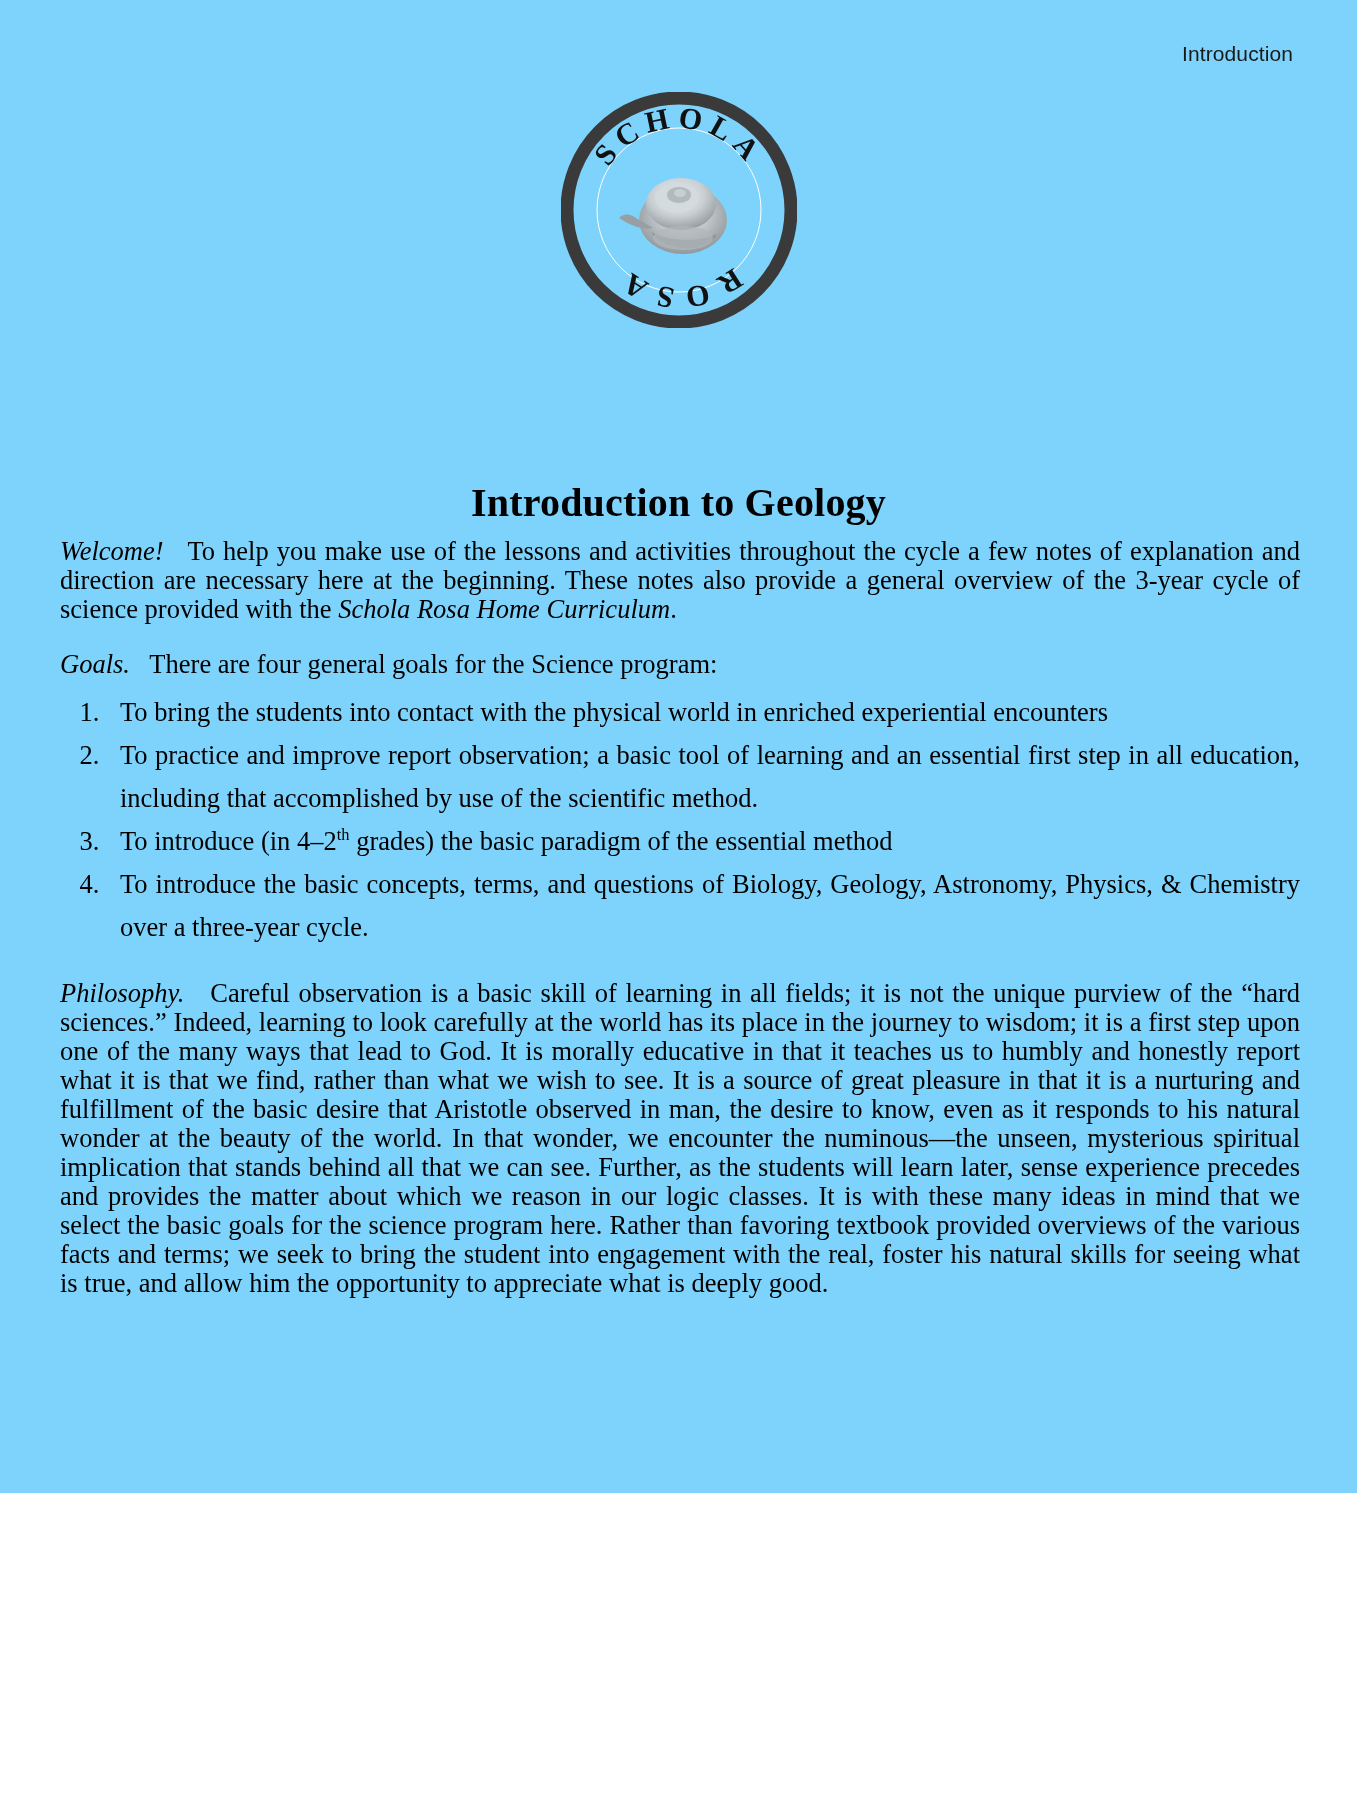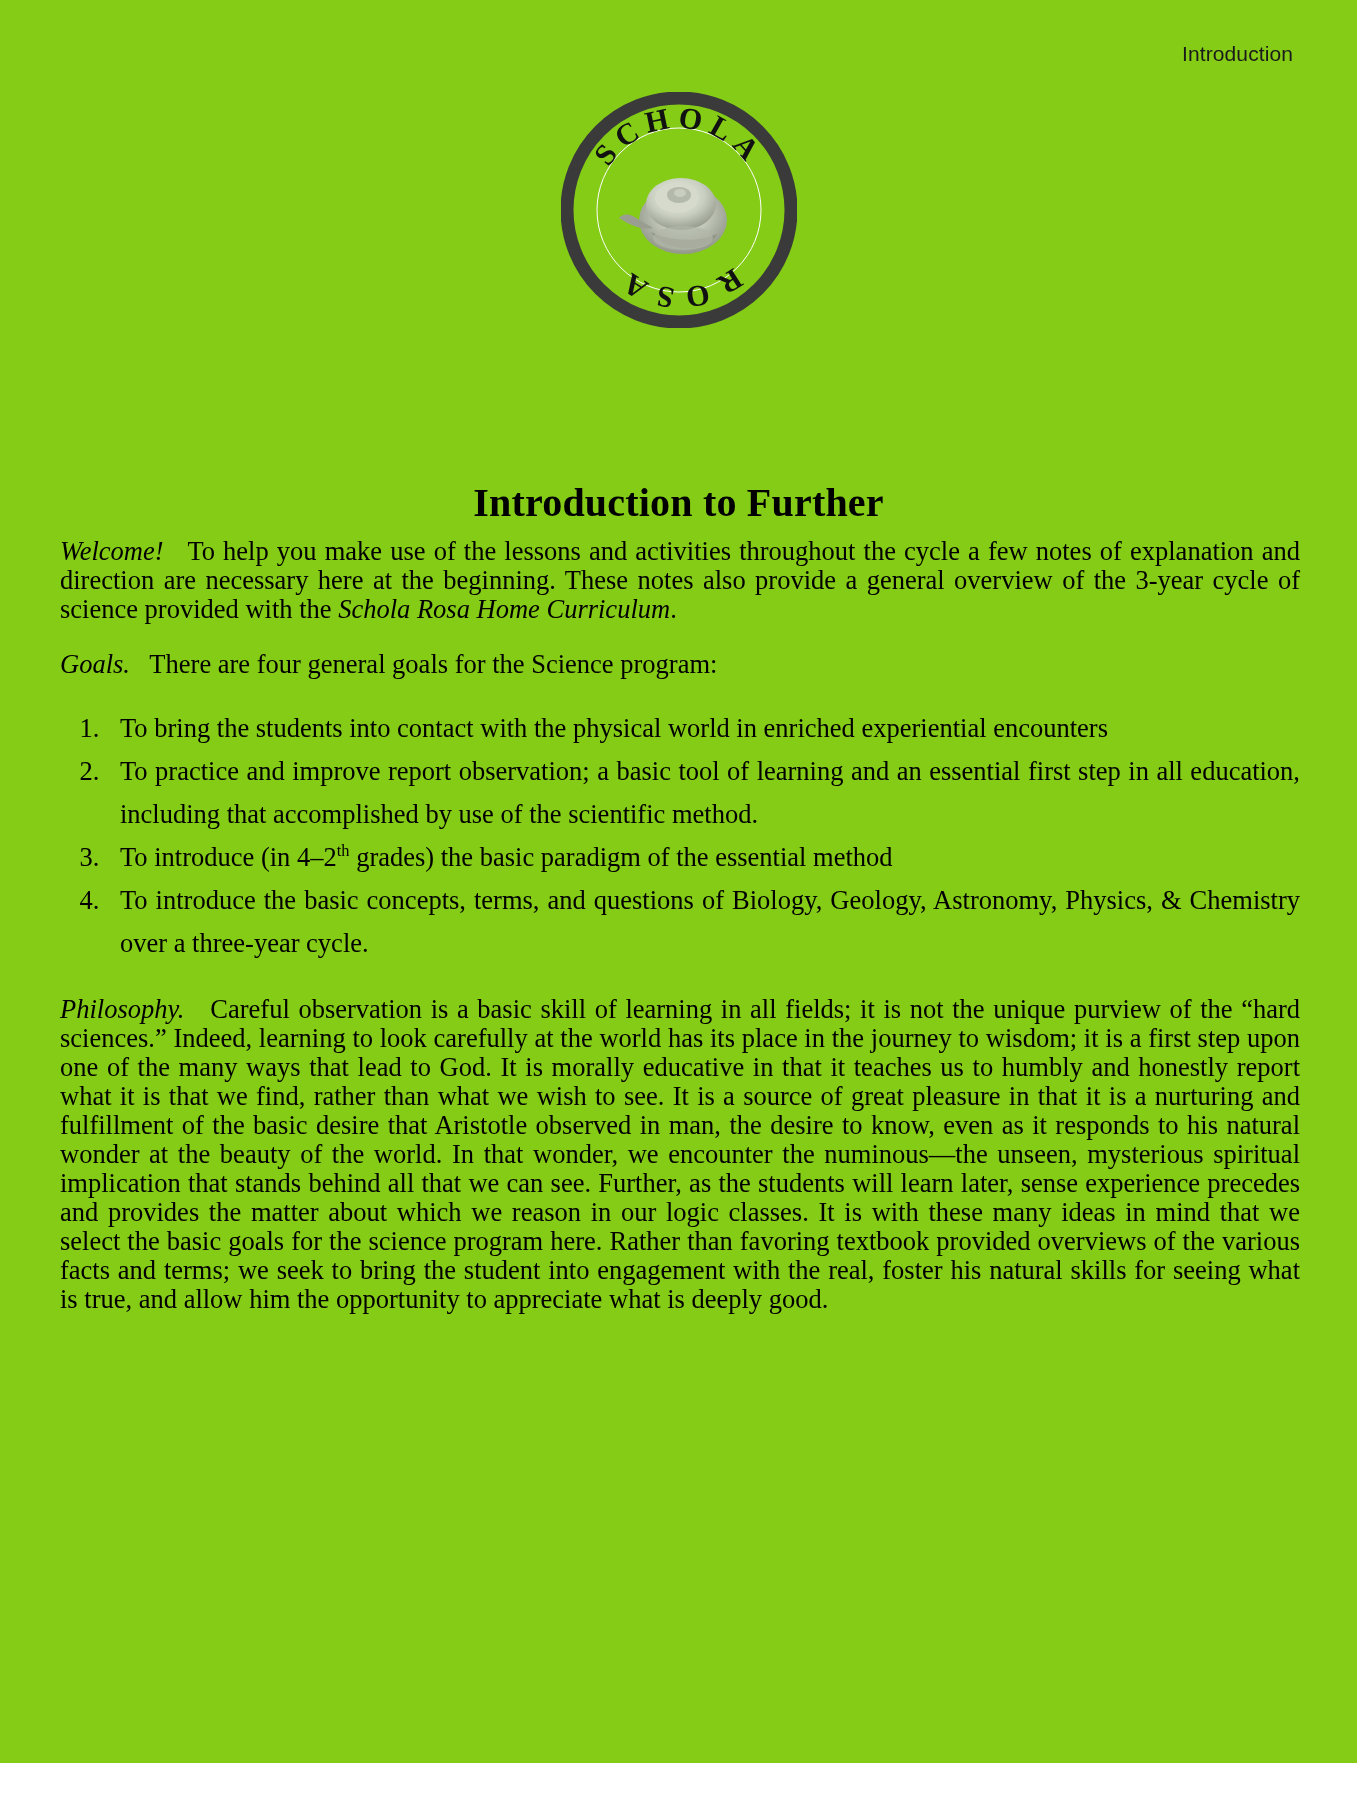--- a/index.html
+++ b/index.html
@@ -7,22 +7,22 @@
     padding: 0;
     background: #ffffff;
   }
   body {
     font-family: "Liberation Serif", "DejaVu Serif", serif;
     color: #000000;
   }
   .page {
     position: relative;
     width: 1357px;
-    height: 1763px;
-    background: #84cc16;
+    height: 1493px;
+    background: #7dd3fc;
     overflow: hidden;
     box-sizing: border-box;
   }
 
   
   .running-header {
     position: absolute;
     top: 42px;
     right: 64px;
     font-family: "Liberation Sans", "DejaVu Sans", sans-serif;
@@ -68,21 +68,21 @@
     width: 1240px;
   }
   p.para {
     margin: 0 0 26px 0;
     font-size: 26.5px;
     line-height: 29px;
     text-align: justify;
     text-justify: inter-word;
     hyphens: none;
   }
-  p.para.tight { margin-bottom: 28px; }
+  p.para.tight { margin-bottom: 12px; }
   .lead {
     font-style: italic;
   }
   .ital { font-style: italic; }
   sup.ord {
     font-size: 0.62em;
     vertical-align: super;
     line-height: 0;
   }
 
@@ -144,21 +144,21 @@
         <text font-family="'Liberation Serif','DejaVu Serif',serif" font-size="30" font-weight="bold" fill="#111111" letter-spacing="7">
           <textPath href="#arcTop" startOffset="50%" text-anchor="middle">SCHOLA</textPath>
         </text>
         <text font-family="'Liberation Serif','DejaVu Serif',serif" font-size="30" font-weight="bold" fill="#111111" letter-spacing="9">
           <textPath href="#arcBottom" startOffset="50%" text-anchor="middle">ROSA</textPath>
         </text>
       </svg>
     </div>
   </div>
 
-  <h1 class="doc-title">Introduction to Further</h1>
+  <h1 class="doc-title">Introduction to Geology</h1>
 
   <div class="body-col">
 
     <p class="para"><span class="lead">Welcome!</span><span>&nbsp;&nbsp; </span><span>To help you make use of the lessons and activities throughout the cycle a few notes of explanation and direction are necessary here at the beginning. These notes also provide a general overview of the 3-year cycle of science provided with the </span><span class="ital">Schola Rosa Home Curriculum</span><span>.</span></p>
 
     <p class="para tight"><span class="lead">Goals.</span><span>&nbsp;&nbsp; </span><span>There are four general goals for the Science program:</span></p>
 
     <ol class="goals">
       <li>To bring the students into contact with the physical world in enriched experiential encounters</li>
       <li>To practice and improve report observation; a basic tool of learning and an essential first step in all education, including that accomplished by use of the scientific method.</li>

